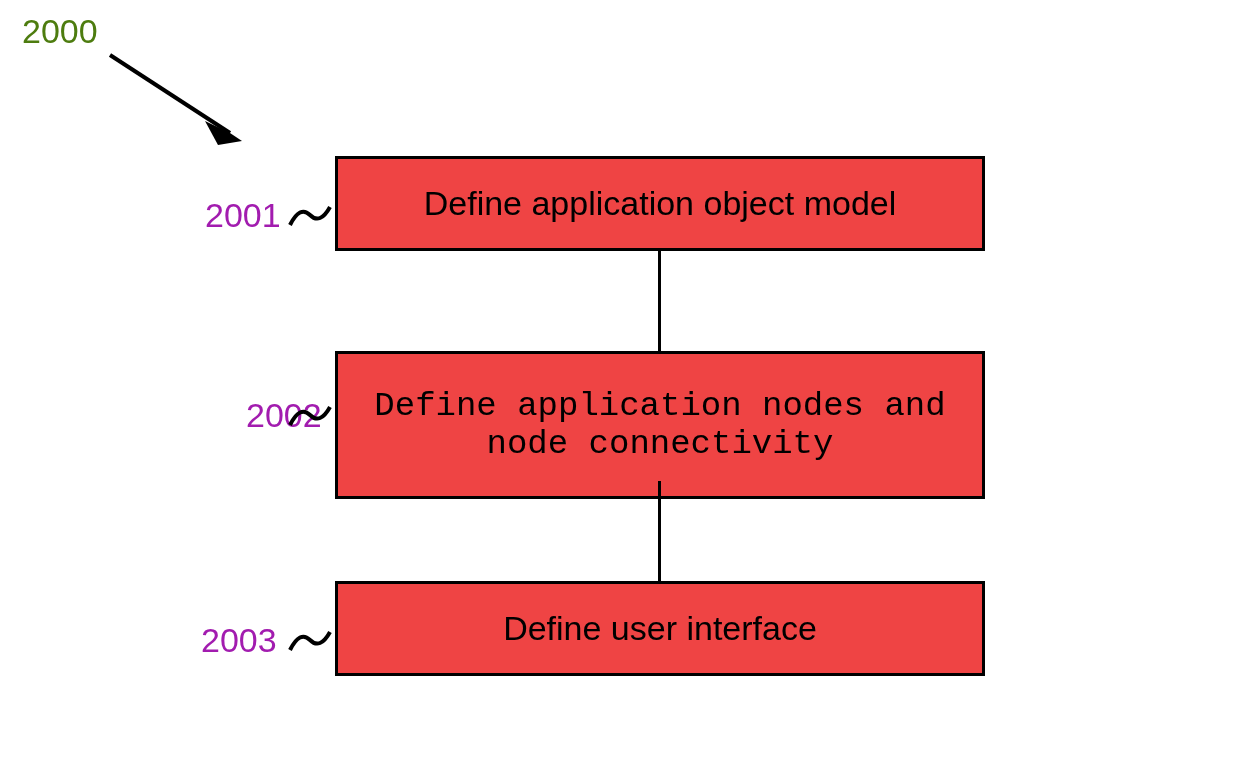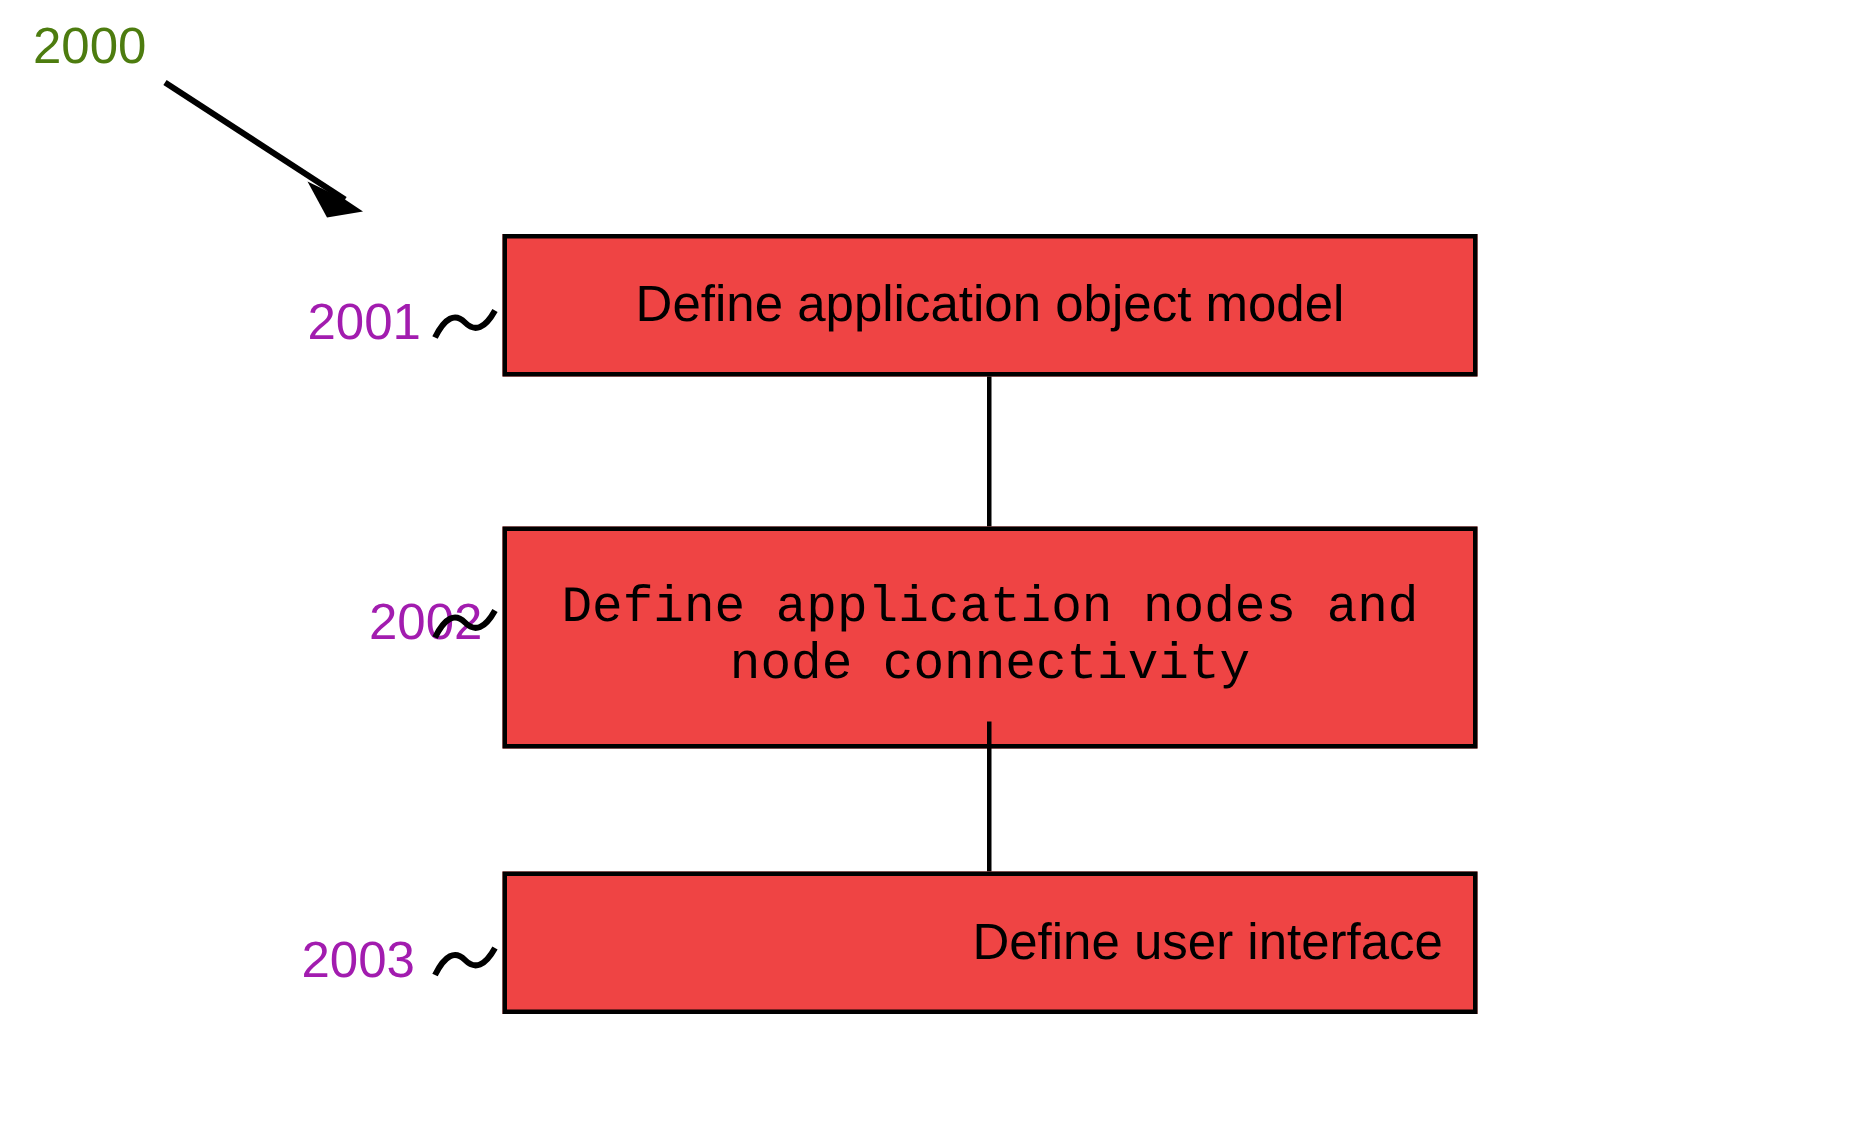--- a/index.html
+++ b/index.html
@@ -72,15 +72,15 @@
 <div class="step-box" style="left: 335px; top: 351px; width: 650px; height: 148px; font-family: Liberation Mono, monospace;">
   <span>Define application nodes and node connectivity</span>
 </div>
 
 <div class="connector" style="left: 658px; top: 481px; height: 100px;"></div>
 
 <div class="step-label" style="left: 201px; top: 621px;">2003</div>
 <svg class="arrow-svg" style="left: 285px; top: 620px; width: 50px; height: 40px;">
   <path d="M 5 30 Q 15 10, 25 20 Q 35 30, 45 12" stroke="#000" stroke-width="4" fill="none"></path>
 </svg>
-<div class="step-box" style="left: 335px; top: 581px; width: 650px; height: 95px; justify-content: flex-end;">
+<div class="step-box" style="left: 335px; top: 581px; width: 650px; height: 95px;">
   <span>Define user interface</span>
 </div>
 
 </body></html>

